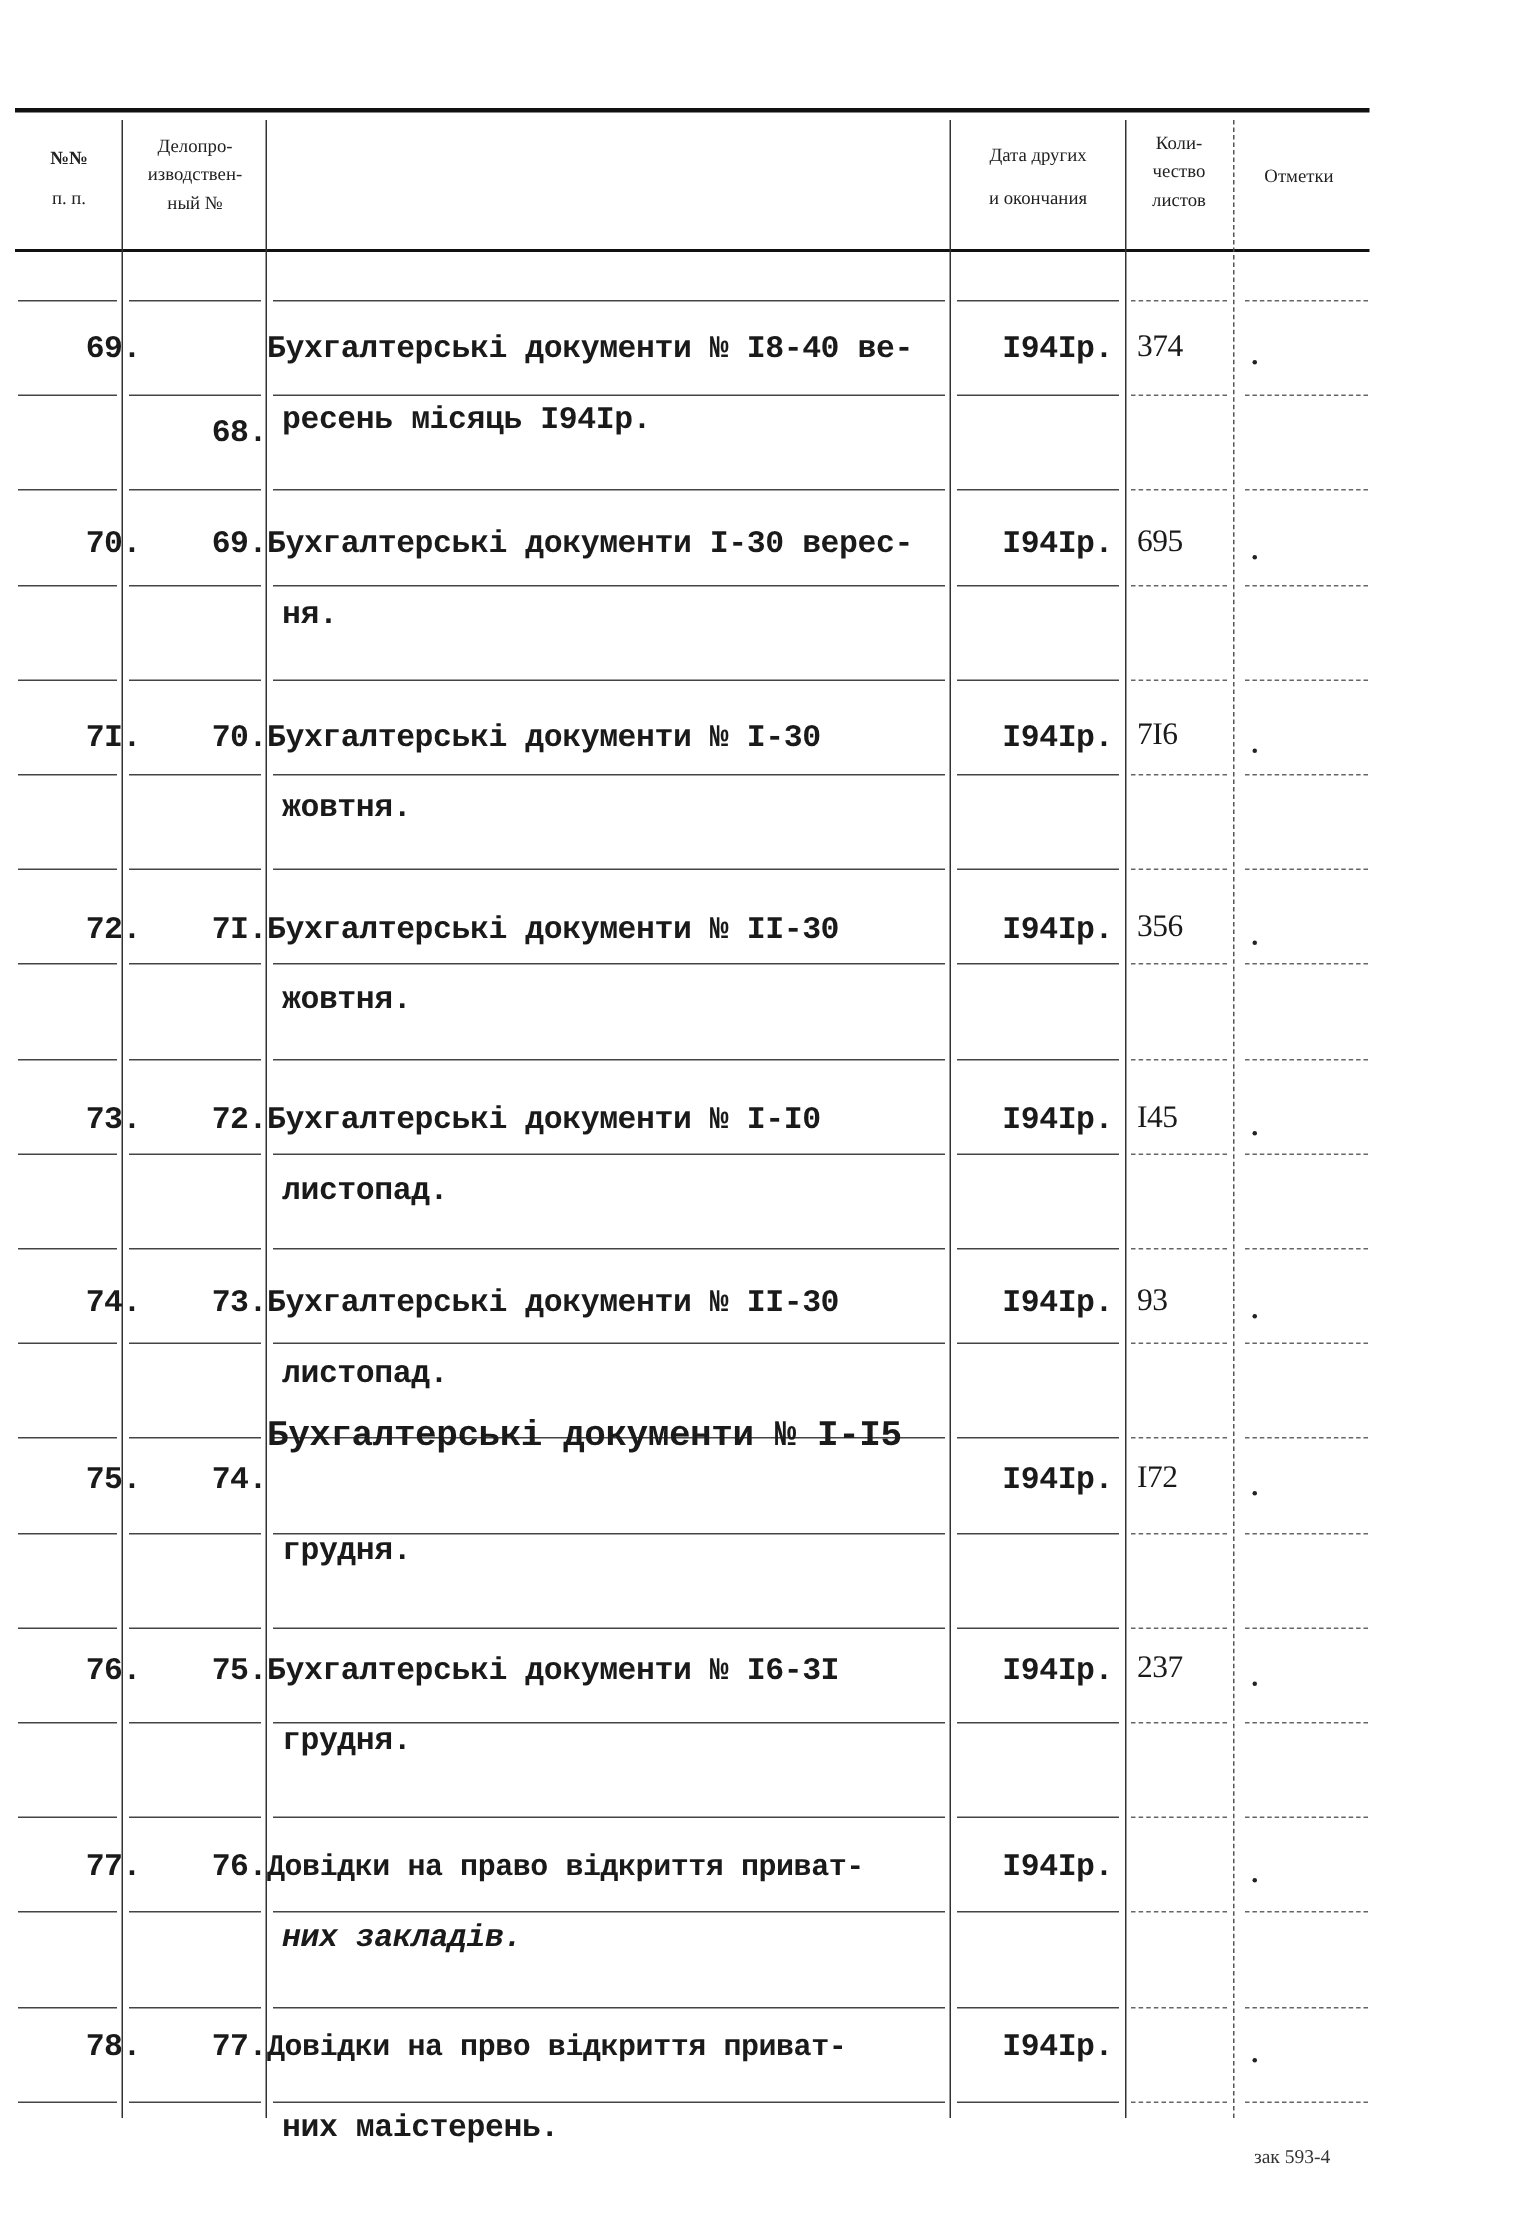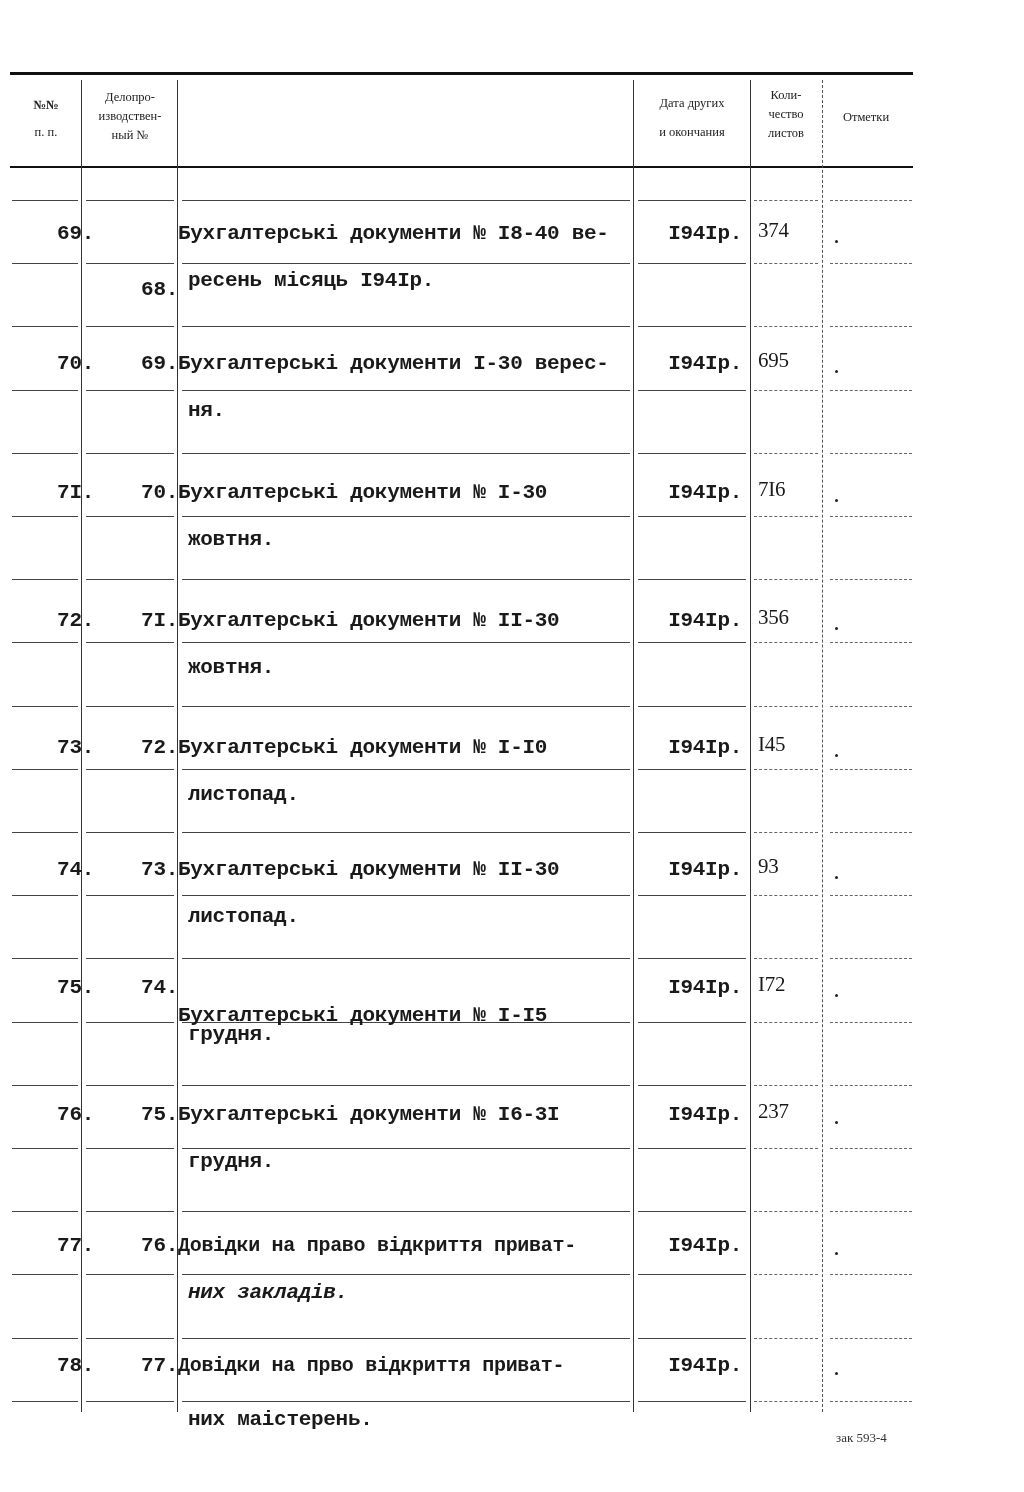--- a/index.html
+++ b/index.html
@@ -226,21 +226,21 @@
         <div class="cell num" style="left:96px; top:858px; width:82px;">73.</div>
         <div class="cell" style="left:178px; top:858px; width:456px; font-size:21px;">Бухгалтерські документи № II-30</div>
         <div class="cell" style="left:188px; top:905px;">листопад.</div>
         <div class="cell num" style="left:636px; top:858px; width:106px;">I94Iр.</div>
         <div class="cell sheets" style="left:758px; top:854px;">93</div>
         <div class="mark" style="left:835px; top:876px;"></div>
       </div>
       <div>
         <div class="cell num" style="left:14px; top:976px; width:80px;">75.</div>
         <div class="cell num" style="left:96px; top:976px; width:82px;">74.</div>
-        <div class="cell" style="left:178px; top:1004px; width:456px; font-size:21px;">Бухгалтерські документи № I-I5</div>
+        <div class="cell" style="left:178px; top:944px; width:456px; font-size:24px;">Бухгалтерські документи № I-I5</div>
         <div class="cell" style="left:188px; top:1023px;">грудня.</div>
         <div class="cell num" style="left:636px; top:976px; width:106px;">I94Iр.</div>
         <div class="cell sheets" style="left:758px; top:972px;">I72</div>
         <div class="mark" style="left:835px; top:994px;"></div>
       </div>
       <div>
         <div class="cell num" style="left:14px; top:1103px; width:80px;">76.</div>
         <div class="cell num" style="left:96px; top:1103px; width:82px;">75.</div>
         <div class="cell" style="left:178px; top:1103px; width:456px; font-size:21px;">Бухгалтерські документи № I6-3I</div>
         <div class="cell" style="left:188px; top:1150px;">грудня.</div>

